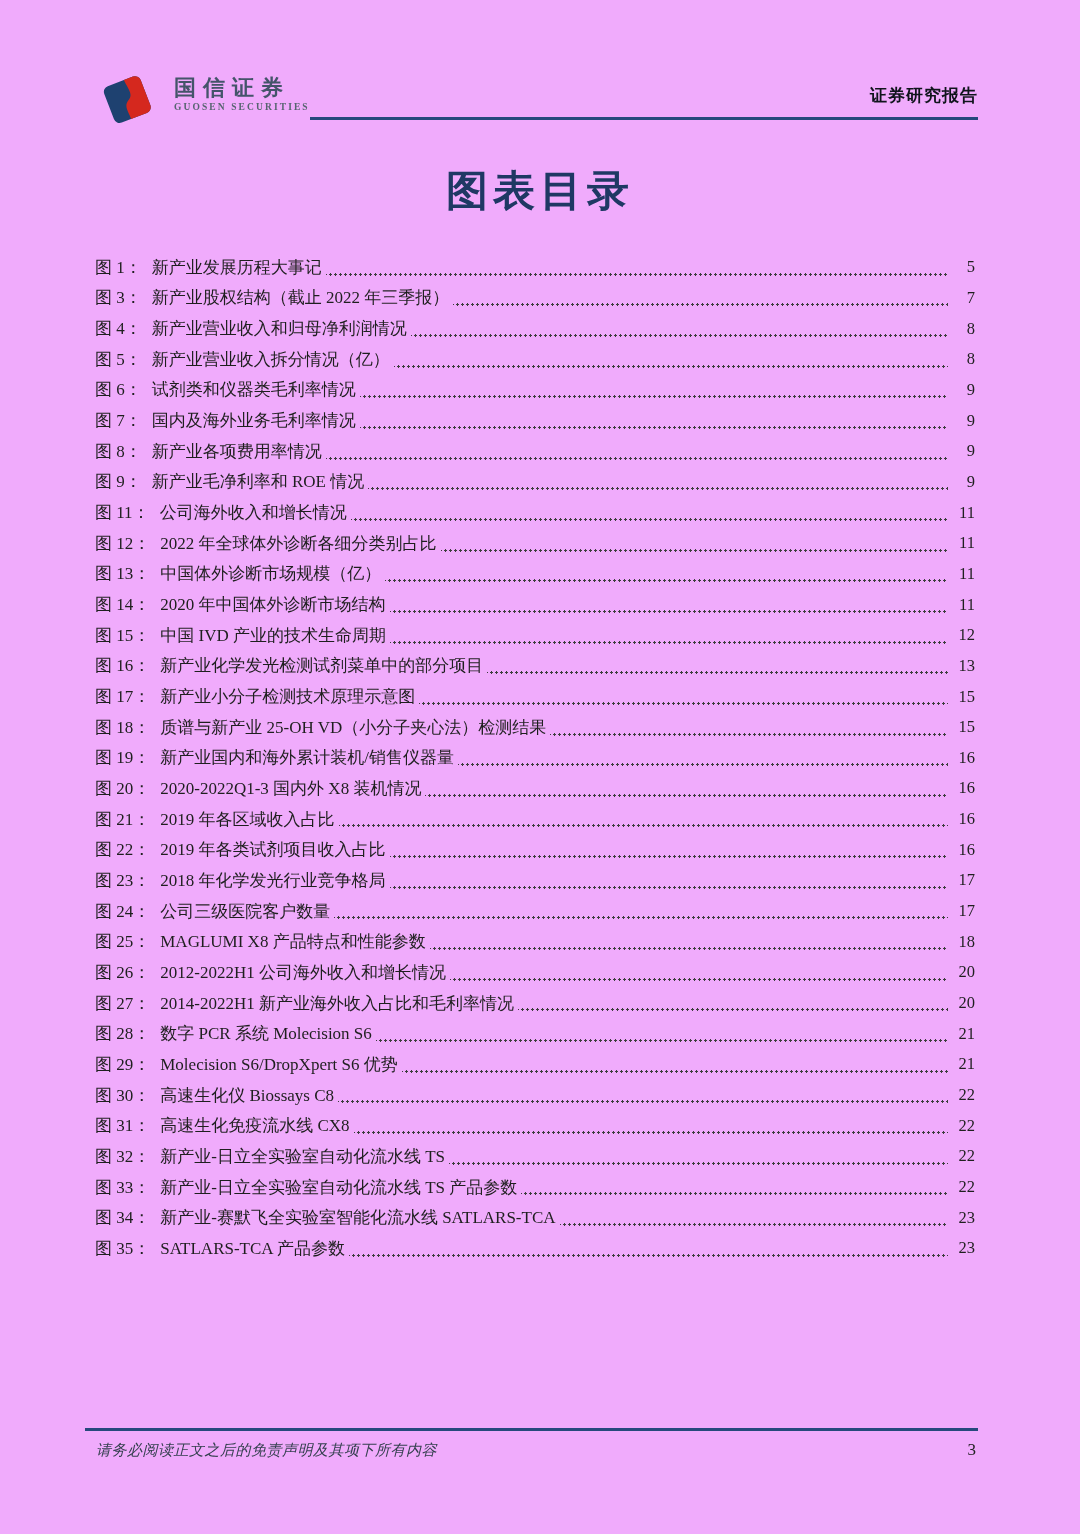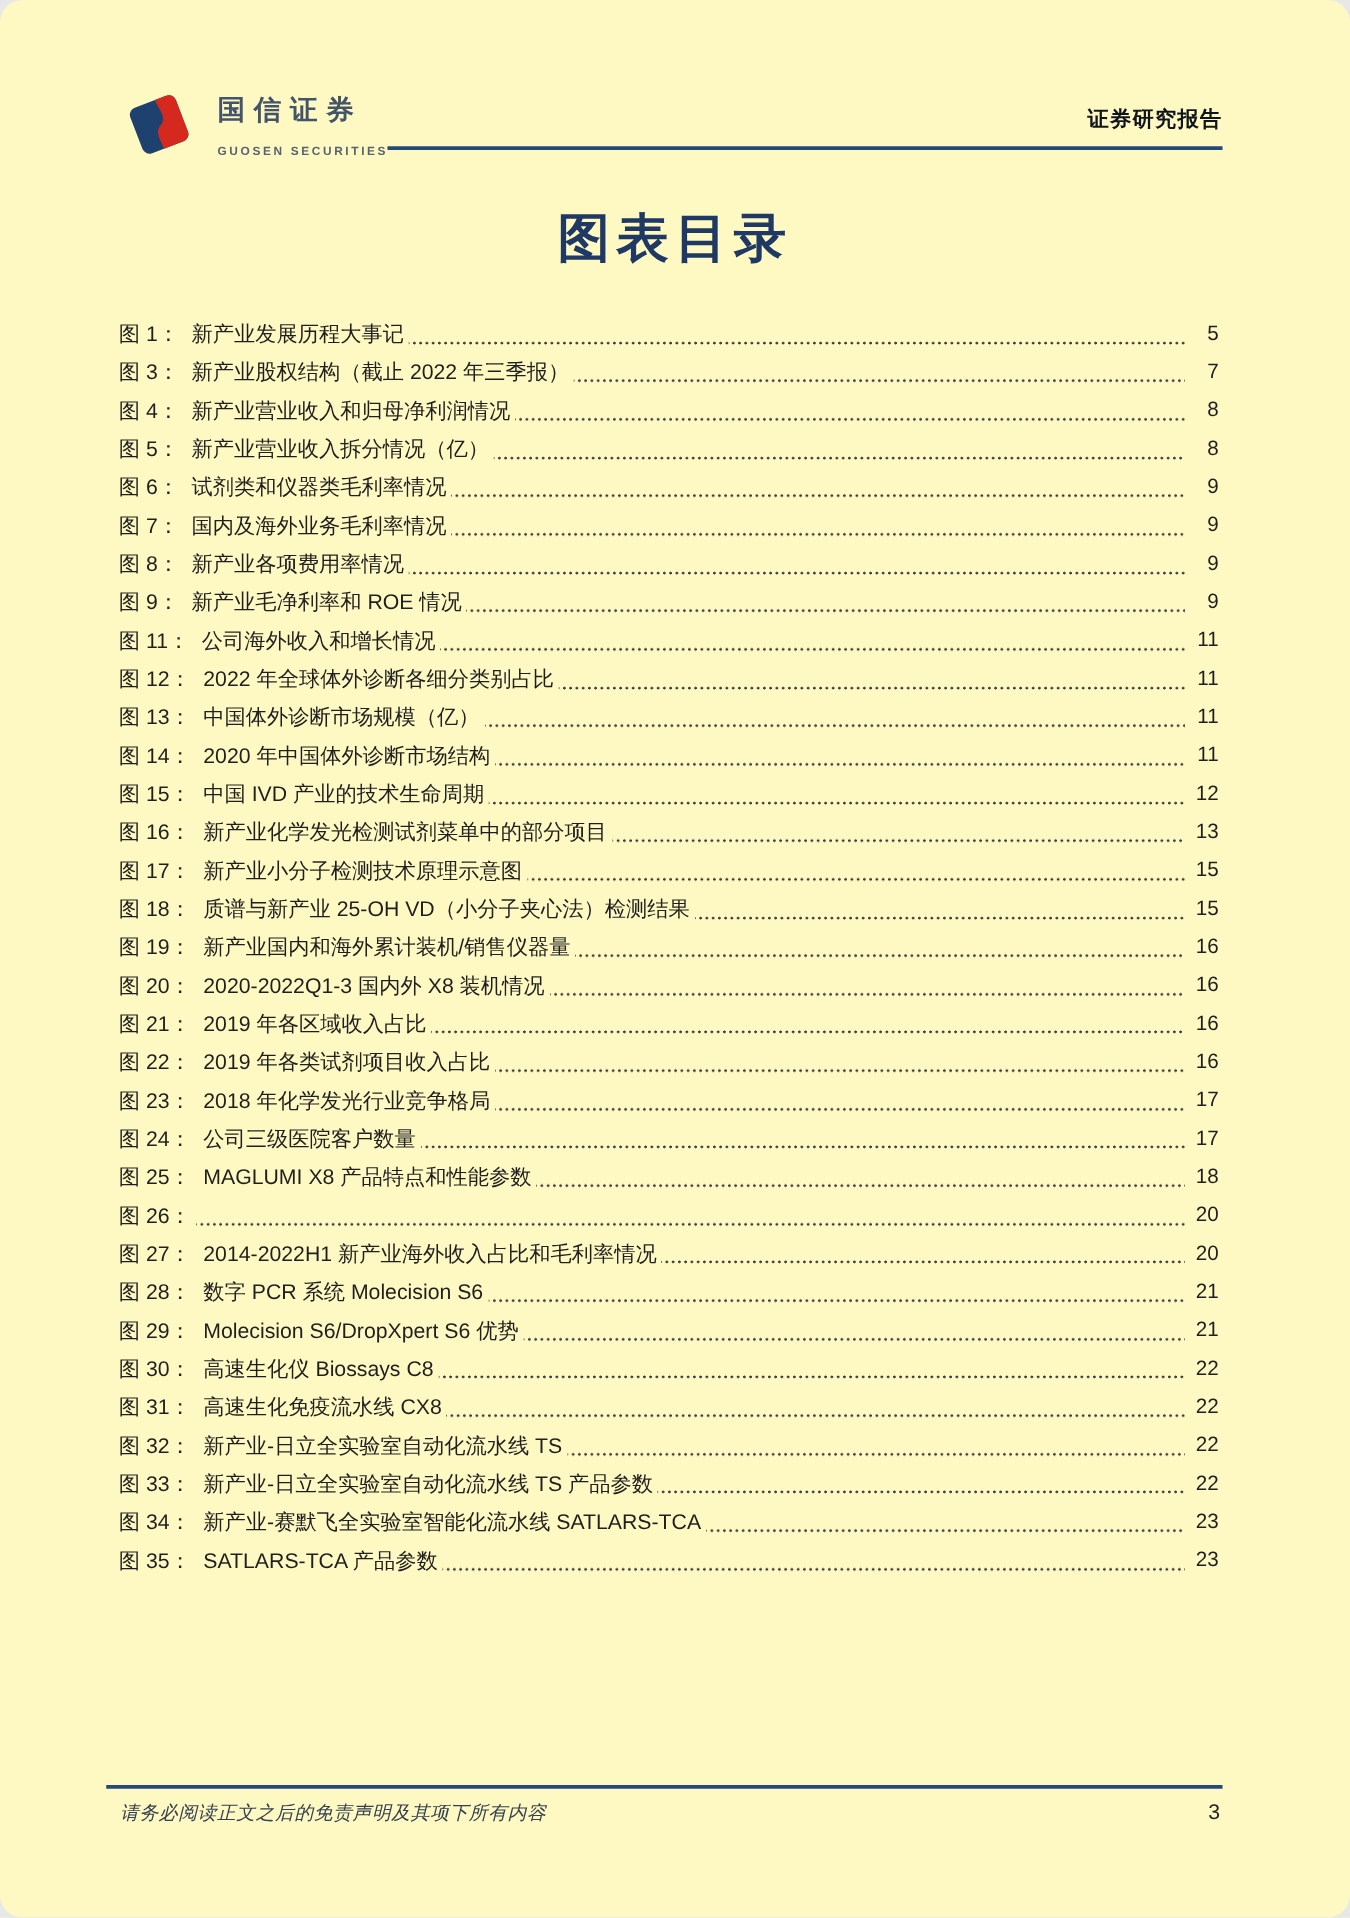--- a/index.html
+++ b/index.html
@@ -8,37 +8,36 @@
     --logo-red:#d5281e;
     --logo-blue:#1e4170;
     --ink:#1f1f1f;
   }
   *{box-sizing:border-box;}
   html,body{margin:0;padding:0;background:#e8e8e8;}
   .page{
     position:relative;
     width:1080px;height:1534px;
     margin:0 auto;
-    background:#fef9c3;
-    font-family:Liberation Sans, sans-serif;
+    background:#f0abfc;
+    font-family:Liberation Serif, serif;
     color:var(--ink);
     overflow:hidden;
-    border-radius:18px;
   }
   
   .logo{position:absolute;left:100px;top:72px;display:flex;align-items:flex-start;}
   .logo-mark{width:52px;height:56px;display:block;}
   .logo-mark .p-blue{fill:var(--logo-blue);}
   .logo-mark .p-red{fill:var(--logo-red);}
   .brand{margin-left:22px;padding-top:4px;}
   .brand-cn{
     font-size:22px;font-weight:700;color:#44546a;letter-spacing:7px;line-height:1.1;
   }
   .brand-en{
-    font-size:9.5px;color:#566470;letter-spacing:2.1px;margin-top:16px;font-weight:700;
+    font-size:9.5px;color:#566470;letter-spacing:2.1px;margin-top:2px;font-weight:700;
   }
   .report-type{
     position:absolute;right:102px;top:84px;
     font-size:17px;font-weight:700;color:#10141c;letter-spacing:1px;
   }
   .header-rule{
     position:absolute;left:310px;right:102px;top:117px;height:3px;
     background:var(--rule);
   }
   
@@ -243,20 +242,21 @@
         <span class="toc-page">17</span>
       </div>
       <div class="toc-row">
         <span class="toc-label">图 25：</span>
         <span class="toc-title">MAGLUMI X8 产品特点和性能参数</span>
         <span class="toc-dots"></span>
         <span class="toc-page">18</span>
       </div>
       <div class="toc-row">
         <span class="toc-label">图 26：</span>
+        <span class="toc-title">2012-2022H1 公司海外收入和增长情况</span>
         <span class="toc-dots"></span>
         <span class="toc-page">20</span>
       </div>
       <div class="toc-row">
         <span class="toc-label">图 27：</span>
         <span class="toc-title">2014-2022H1 新产业海外收入占比和毛利率情况</span>
         <span class="toc-dots"></span>
         <span class="toc-page">20</span>
       </div>
       <div class="toc-row">

